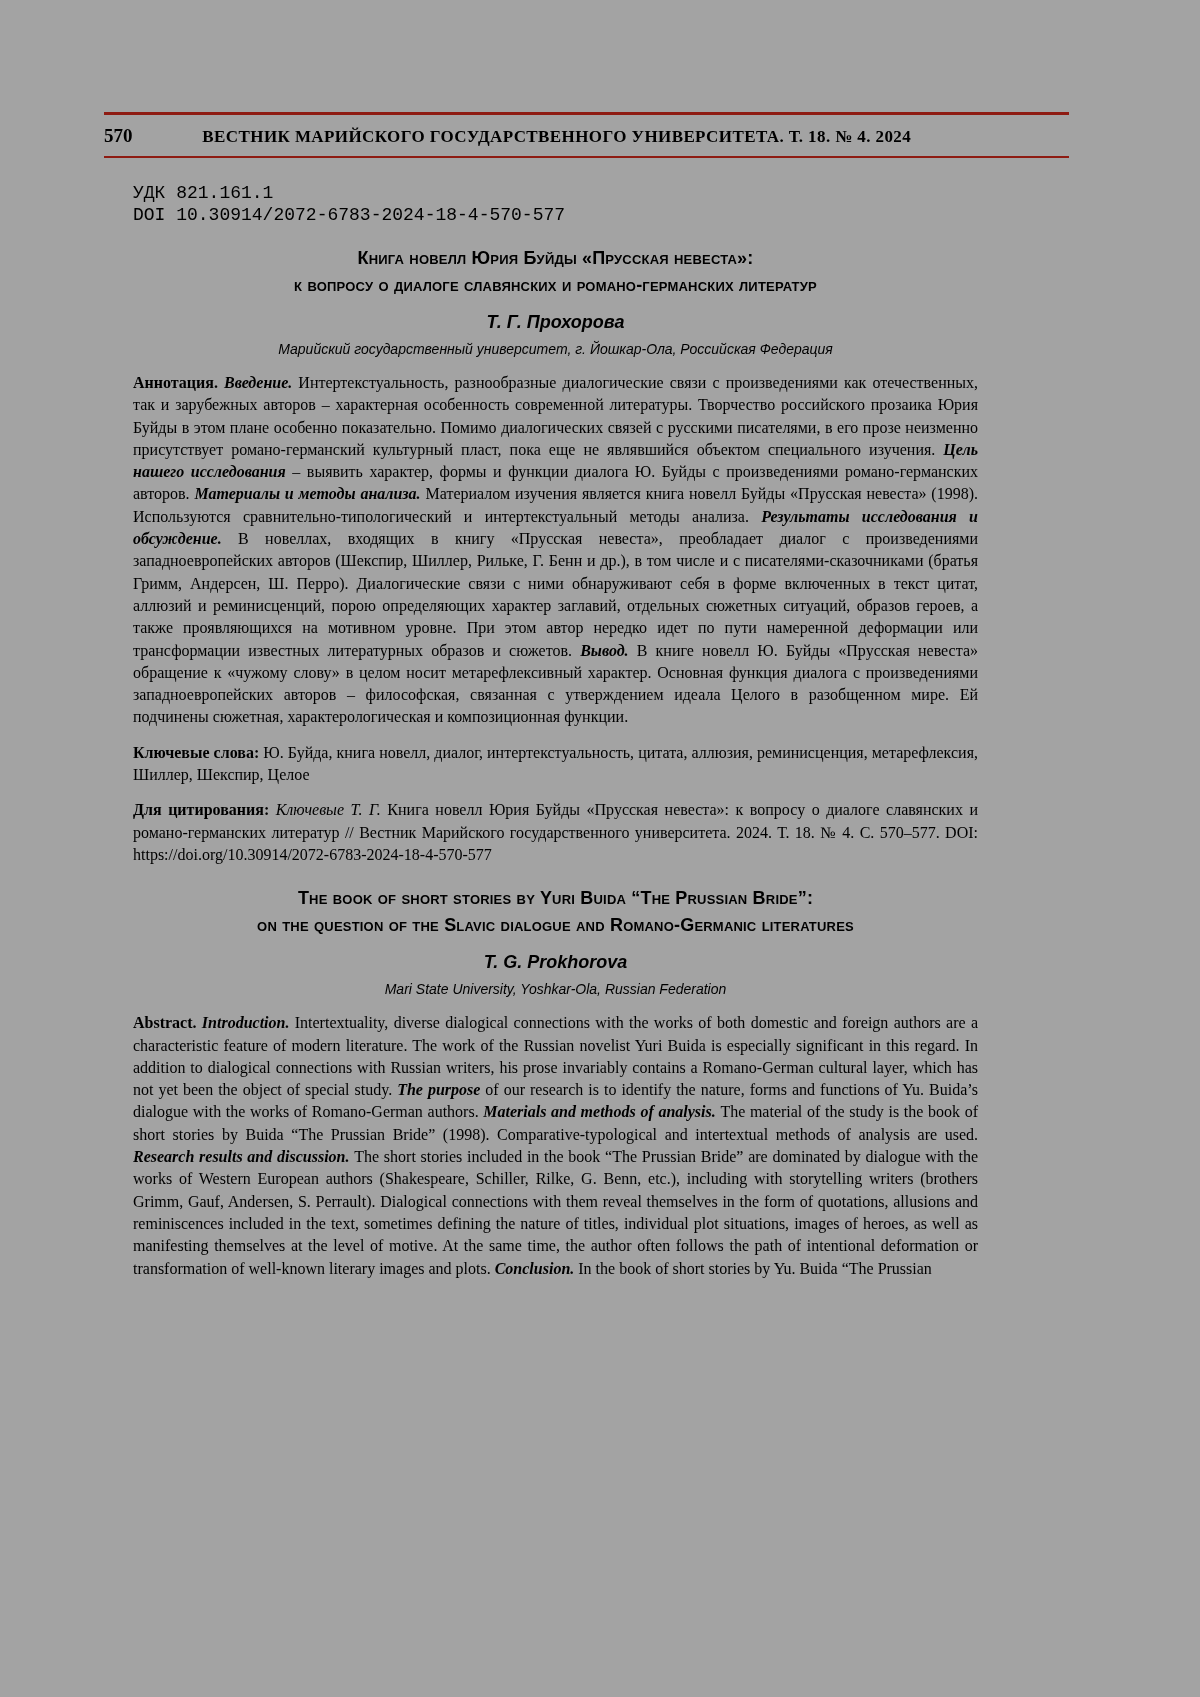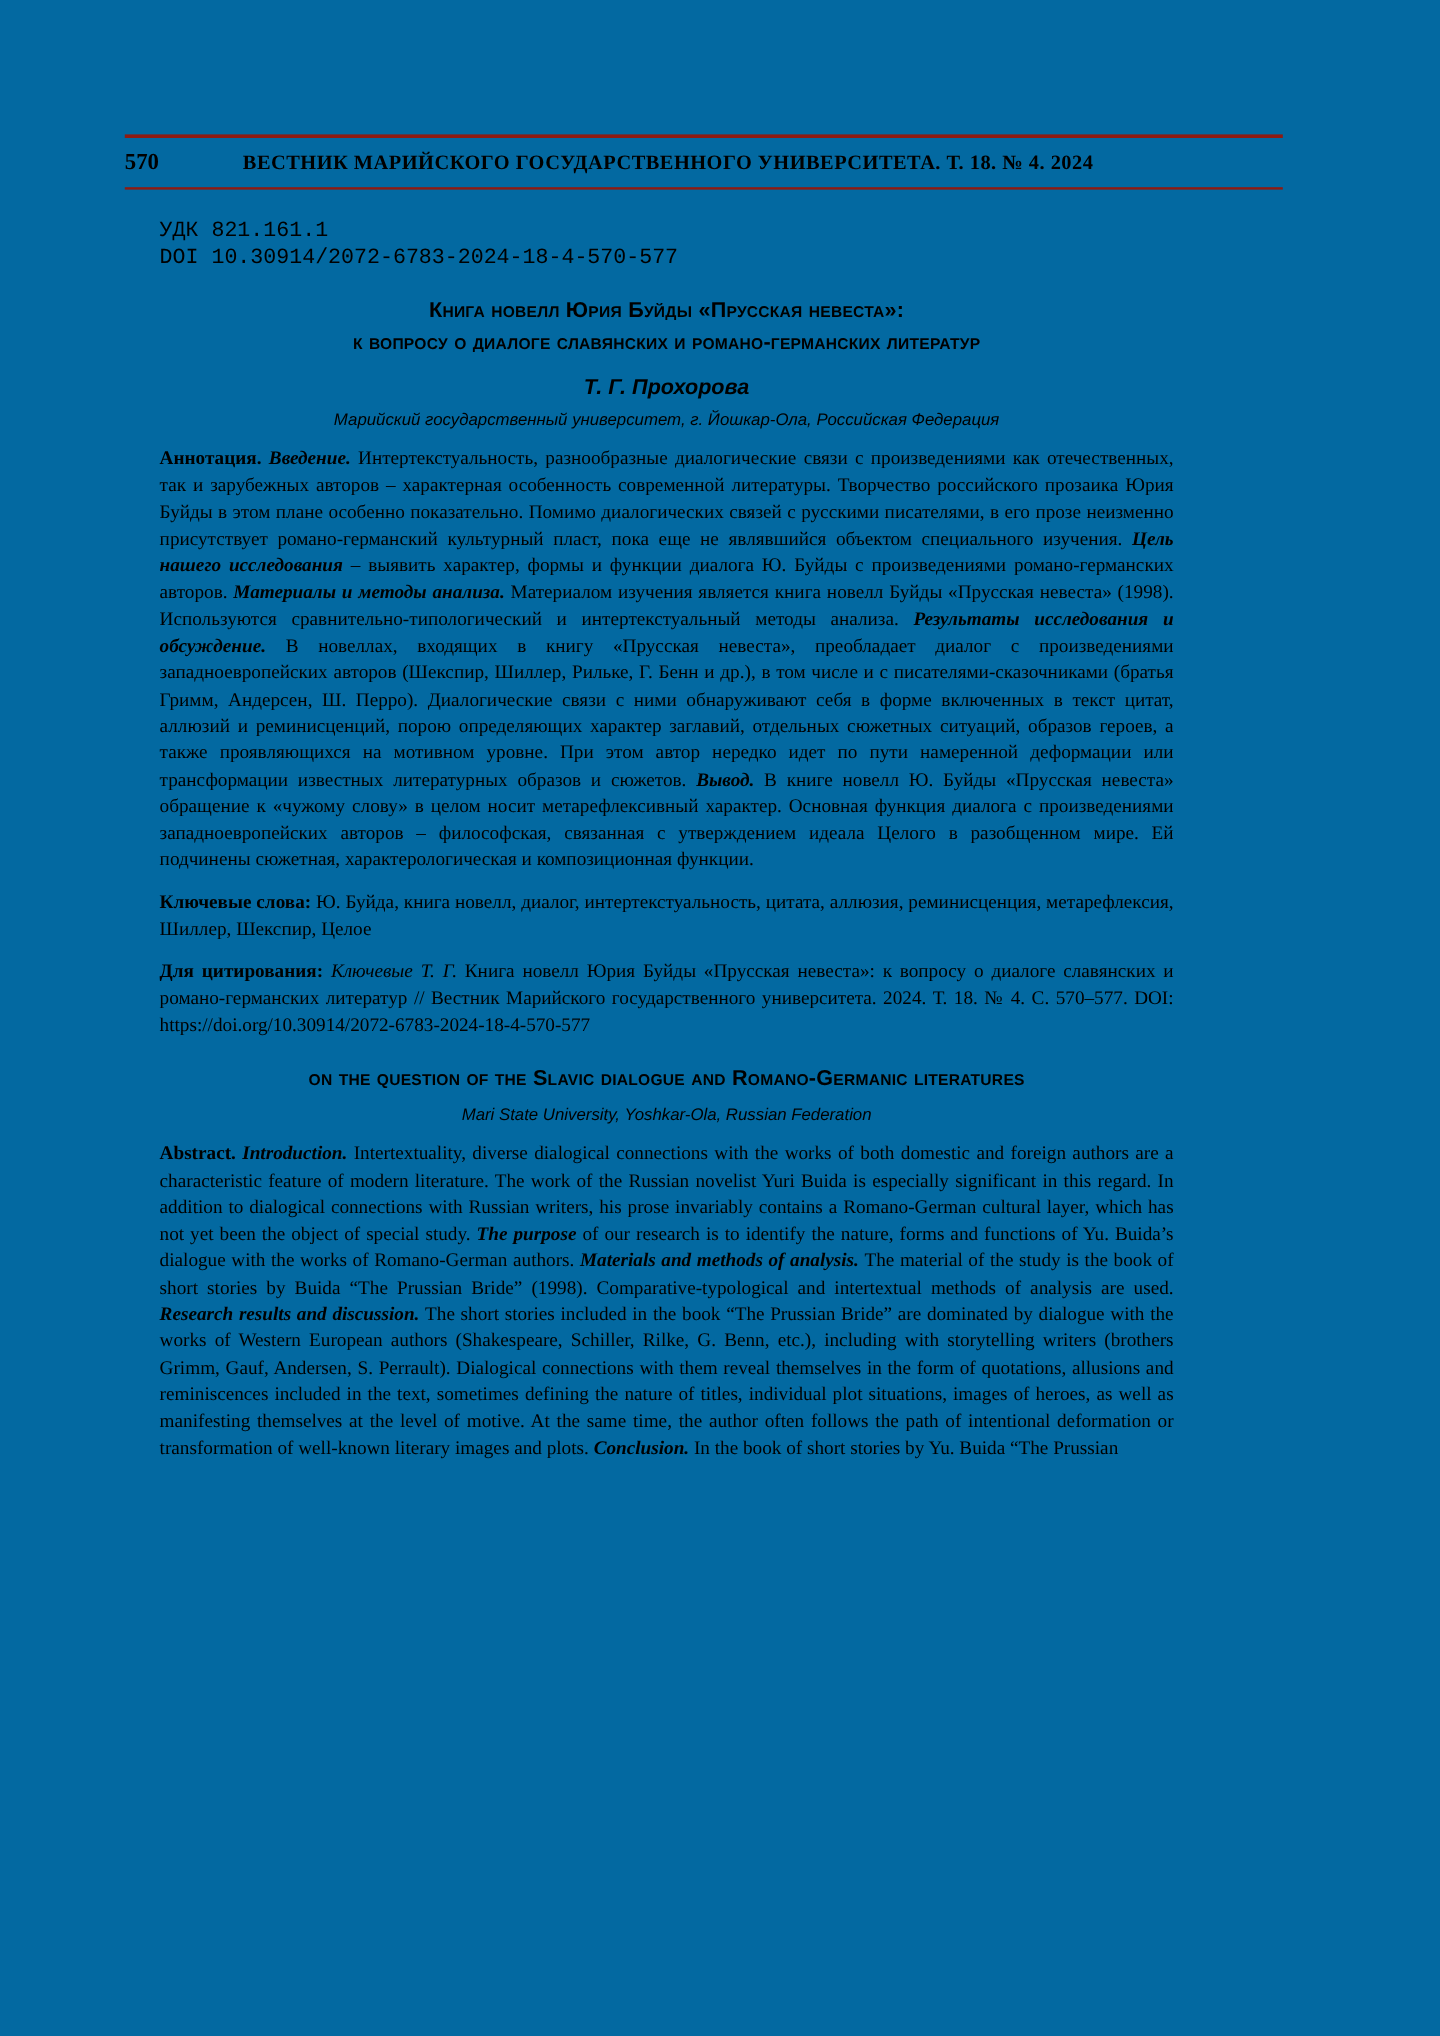--- a/index.html
+++ b/index.html
@@ -1,20 +1,20 @@
 <!DOCTYPE html>
 <html style="--rule-color: #8e1b12;"><head>
 <meta charset="utf-8">
 <style>
   * { margin: 0; padding: 0; box-sizing: border-box; }
   html, body { background: #ffffff; }
   .page {
     width: 1200px;
     height: 1697px;
-    background: #0369a1;
+    background: #a3a3a3;
     position: relative;
     overflow: hidden;
     font-family: "Liberation Serif", serif;
     color: #000;
   }
   
   .header-block { margin: 0 131px 0 104px; padding-top: 112px; }
   .rule-thick { border-top: 3px solid var(--rule-color, #8e1b12); }
   .rule-thin  { border-top: 2px solid var(--rule-color, #8e1b12); }
   .header-row { display: flex; align-items: baseline; padding: 10px 0 9px 0; }
@@ -98,23 +98,25 @@
     <div class="affiliation">Марийский государственный университет, г. Йошкар-Ола, Российская Федерация</div>
 
     <p class="para"><span class="seg-b">Аннотация. </span><span class="seg-bi">Введение. </span><span>Интертекстуальность, разнообразные диалогические связи с произведениями как отечественных, так и зарубежных авторов – характерная особенность современной литературы. Творчество российского прозаика Юрия Буйды в этом плане особенно показательно. Помимо диалогических связей с русскими писателями, в его прозе неизменно присутствует романо-германский культурный пласт, пока еще не являвшийся объектом специального изучения. </span><span class="seg-bi">Цель нашего исследования</span><span> – выявить характер, формы и функции диалога Ю. Буйды с произведениями романо-германских авторов. </span><span class="seg-bi">Материалы и методы анализа. </span><span>Материалом изучения является книга новелл Буйды «Прусская невеста» (1998). Используются сравнительно-типологический и интертекстуальный методы анализа. </span><span class="seg-bi">Результаты исследования и обсуждение. </span><span>В новеллах, входящих в книгу «Прусская невеста», преобладает диалог с произведениями западноевропейских авторов (Шекспир, Шиллер, Рильке, Г. Бенн и др.), в том числе и с писателями-сказочниками (братья Гримм, Андерсен, Ш. Перро). Диалогические связи с ними обнаруживают себя в форме включенных в текст цитат, аллюзий и реминисценций, порою определяющих характер заглавий, отдельных сюжетных ситуаций, образов героев, а также проявляющихся на мотивном уровне. При этом автор нередко идет по пути намеренной деформации или трансформации известных литературных образов и сюжетов. </span><span class="seg-bi">Вывод. </span><span>В книге новелл Ю. Буйды «Прусская невеста» обращение к «чужому слову» в целом носит метарефлексивный характер. Основная функция диалога с произведениями западноевропейских авторов – философская, связанная с утверждением идеала Целого в разобщенном мире. Ей подчинены сюжетная, характерологическая и композиционная функции.</span></p>
 
     <p class="para"><span class="seg-b">Ключевые слова: </span><span>Ю. Буйда, книга новелл, диалог, интертекстуальность, цитата, аллюзия, реминисценция, метарефлексия, Шиллер, Шекспир, Целое</span></p>
 
 
     <p class="para"><span class="seg-b">Для цитирования: </span><span class="seg-i">Ключевые Т. Г. </span><span>Книга новелл Юрия Буйды «Прусская невеста»: к вопросу о диалоге славянских и романо-германских литератур // Вестник Марийского государственного университета. 2024. Т. 18. № 4. С. 570–577. DOI: https://doi.org/10.30914/2072-6783-2024-18-4-570-577</span></p>
 
     <div class="article-title">
+      <span class="title-line">The book of short stories by Yuri Buida “The Prussian Bride”:</span>
       <span class="title-line">on the question of the Slavic dialogue and Romano-Germanic literatures</span>
     </div>
 
+    <div class="author-name">T. G. Prokhorova</div>
     <div class="affiliation">Mari State University, Yoshkar-Ola, Russian Federation</div>
 
     <p class="para"><span class="seg-b">Abstract. </span><span class="seg-bi">Introduction. </span><span>Intertextuality, diverse dialogical connections with the works of both domestic and foreign authors are a characteristic feature of modern literature. The work of the Russian novelist Yuri Buida is especially significant in this regard. In addition to dialogical connections with Russian writers, his prose invariably contains a Romano-German cultural layer, which has not yet been the object of special study. </span><span class="seg-bi">The purpose</span><span> of our research is to identify the nature, forms and functions of Yu. Buida’s dialogue with the works of Romano-German authors. </span><span class="seg-bi">Materials and methods of analysis. </span><span>The material of the study is the book of short stories by Buida “The Prussian Bride” (1998). Comparative-typological and intertextual methods of analysis are used. </span><span class="seg-bi">Research results and discussion. </span><span>The short stories included in the book “The Prussian Bride” are dominated by dialogue with the works of Western European authors (Shakespeare, Schiller, Rilke, G. Benn, etc.), including with storytelling writers (brothers Grimm, Gauf, Andersen, S. Perrault). Dialogical connections with them reveal themselves in the form of quotations, allusions and reminiscences included in the text, sometimes defining the nature of titles, individual plot situations, images of heroes, as well as manifesting themselves at the level of motive. At the same time, the author often follows the path of intentional deformation or transformation of well-known literary images and plots. </span><span class="seg-bi">Conclusion. </span><span>In the book of short stories by Yu. Buida “The Prussian</span></p>
 
   </div>
 
 
 </div>
 
 </body></html>

